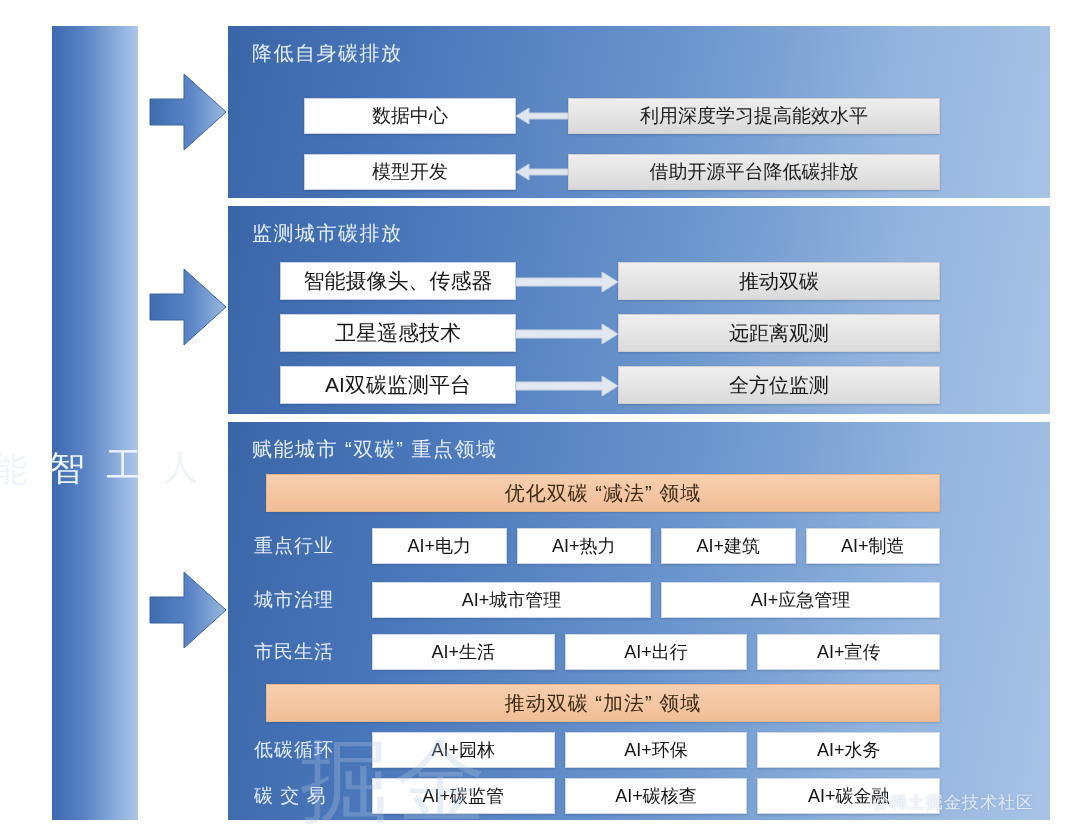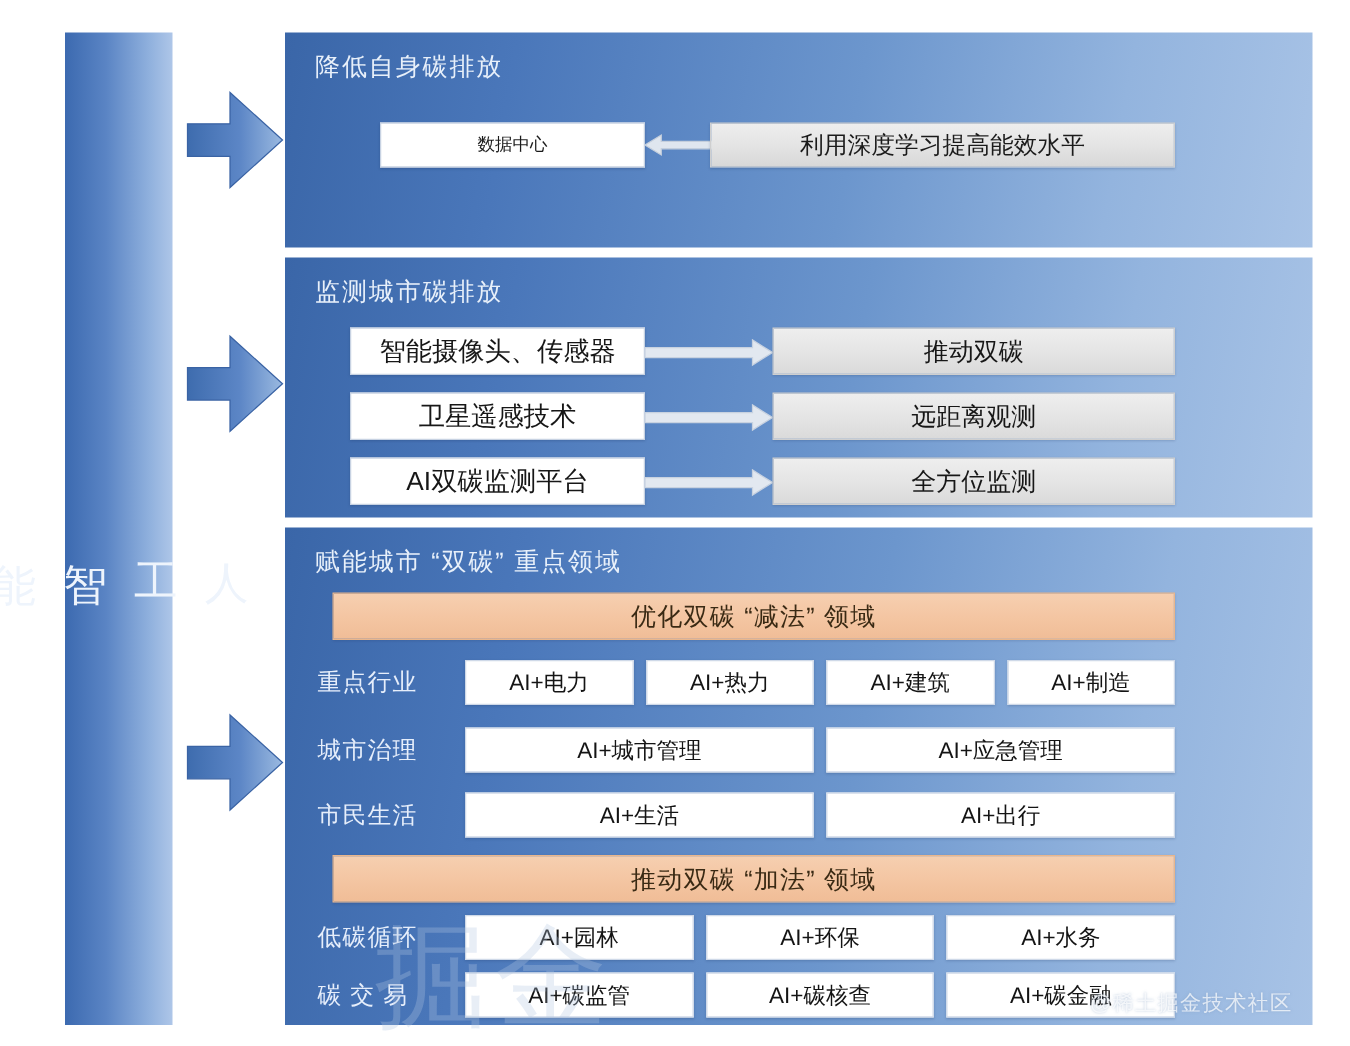--- a/index.html
+++ b/index.html
@@ -63,21 +63,21 @@
   #panel3 { top: 422px; height: 398px; }
 
   
   .p1-row { position: absolute; height: 36px; }
   .p1-left {
     position: absolute;
     left: 76px; width: 212px; height: 36px;
     background: #ffffff;
     border: 1px solid #c7d2e2;
     display: flex; align-items: center; justify-content: center;
-    font-size: 14px; color: #1b1b1b;
+    font-size: 19px; color: #1b1b1b;
     box-shadow: 0 1px 2px rgba(20,40,80,.25);
     white-space: pre;
   }
   .p1-right {
     position: absolute;
     left: 340px; width: 372px; height: 36px;
     background: linear-gradient(to bottom, #eeeeee 0%, #e3e3e3 55%, #d8d8d8 100%);
     border: 1px solid #cfcfcf;
     display: flex; align-items: center; justify-content: center;
     font-size: 19px; color: #1b1b1b;
@@ -223,20 +223,29 @@
     <div class="p1-row" style="top:72px; left:0; right:0;">
       <div class="p1-left">数据中心</div>
       <div class="conn-left">
         <svg viewBox="0 0 54 22" preserveAspectRatio="none">
           <polygon points="0,11 13,3 13,8 54,8 54,14 13,14 13,19" fill="#dfe6ef" stroke="#c4cedc" stroke-width="1"></polygon>
         </svg>
       </div>
       <div class="p1-right">利用深度学习提高能效水平</div>
     </div>
 
+    <div class="p1-row" style="top:128px; left:0; right:0;">
+      <div class="p1-left">模型开发</div>
+      <div class="conn-left">
+        <svg viewBox="0 0 54 22" preserveAspectRatio="none">
+          <polygon points="0,11 13,3 13,8 54,8 54,14 13,14 13,19" fill="#dfe6ef" stroke="#c4cedc" stroke-width="1"></polygon>
+        </svg>
+      </div>
+      <div class="p1-right">借助开源平台降低碳排放</div>
+    </div>
   </div>
 
   <div class="panel" id="panel2">
     <div class="panel-title">监测城市碳排放</div>
 
     <div style="position:absolute; top:56px; left:0; right:0; height:38px;">
       <div class="p2-left">智能摄像头、传感器</div>
       <div class="conn-right" style="top:8px;">
         <svg viewBox="0 0 102 24" preserveAspectRatio="none">
           <polygon points="0,8 86,8 86,2 102,12 86,22 86,16 0,16" fill="#e2e8f0" stroke="#c8d2e0" stroke-width="1"></polygon>
@@ -287,20 +296,21 @@
         <div class="cell">AI+城市管理</div>
         <div class="cell">AI+应急管理</div>
       </div>
     </div>
 
     <div style="position:absolute; top:212px; left:0; right:0; height:36px;padding-left:12px;">
       <div class="row-label">市民生活</div>
       <div class="cells">
         <div class="cell">AI+生活</div>
         <div class="cell">AI+出行</div>
+        <div class="cell">AI+宣传</div>
       </div>
     </div>
 
     <div class="band" style="top:262px;">推动双碳 “加法” 领域</div>
 
     <div style="position:absolute; top:310px; left:0; right:0; height:36px;">
       <div class="row-label">低碳循环</div>
       <div class="cells">
         <div class="cell">AI+园林</div>
         <div class="cell">AI+环保</div>

